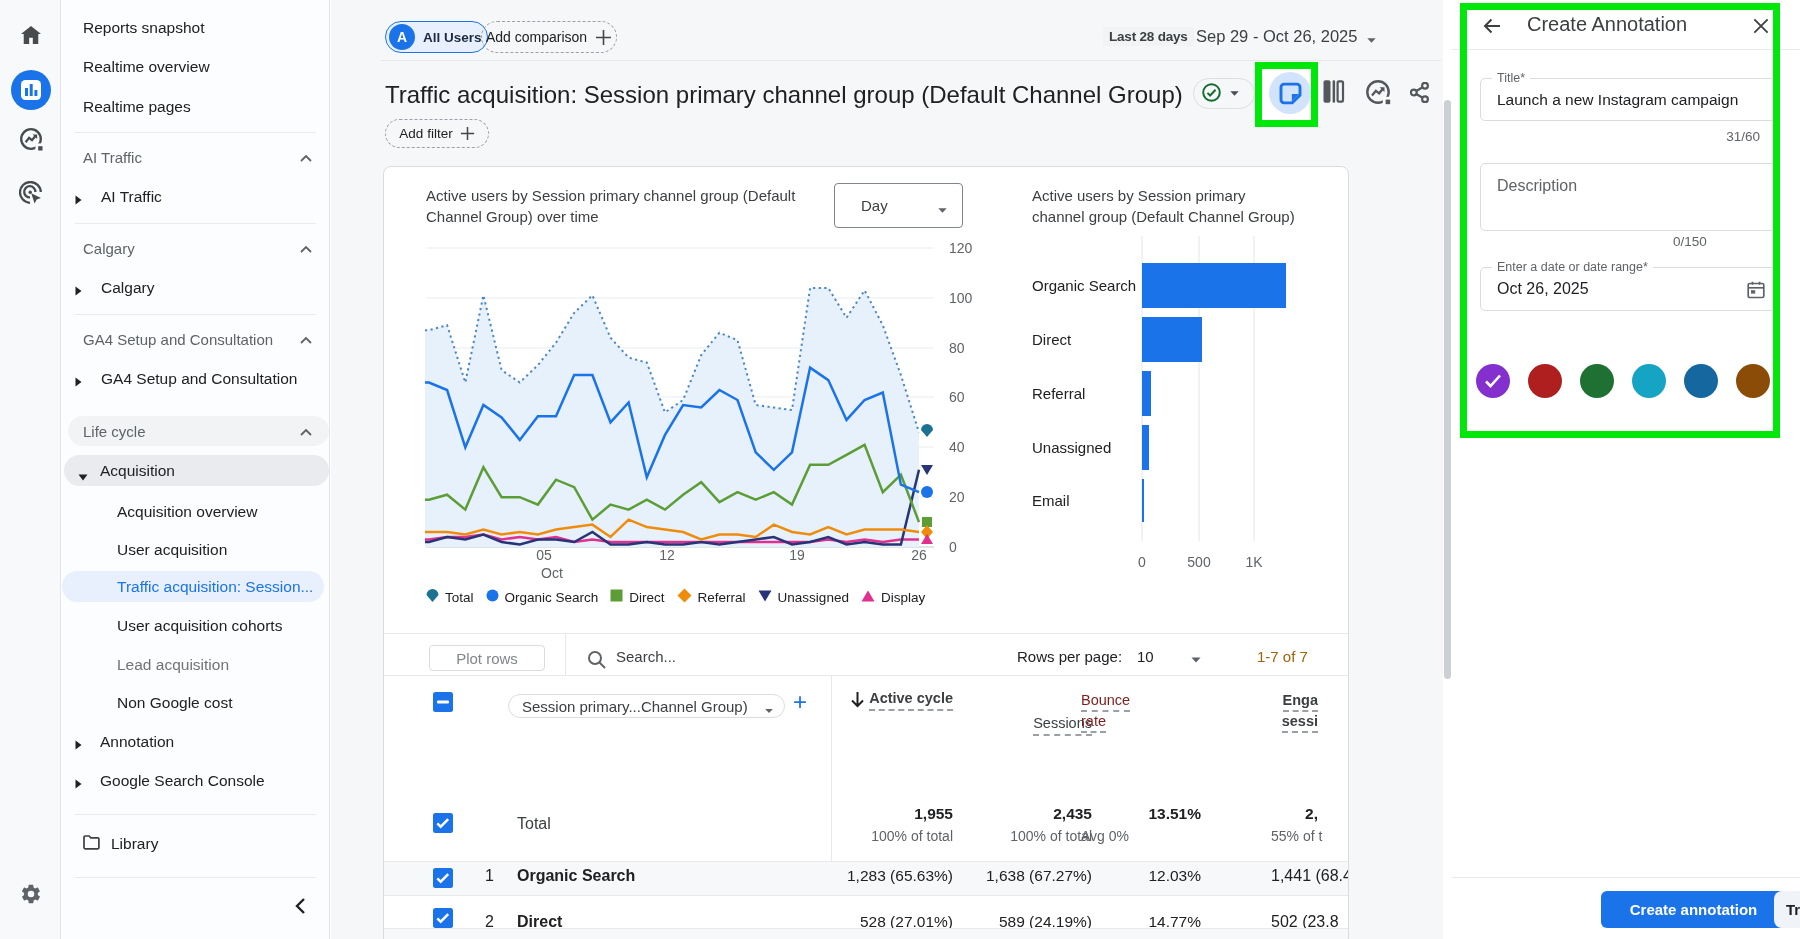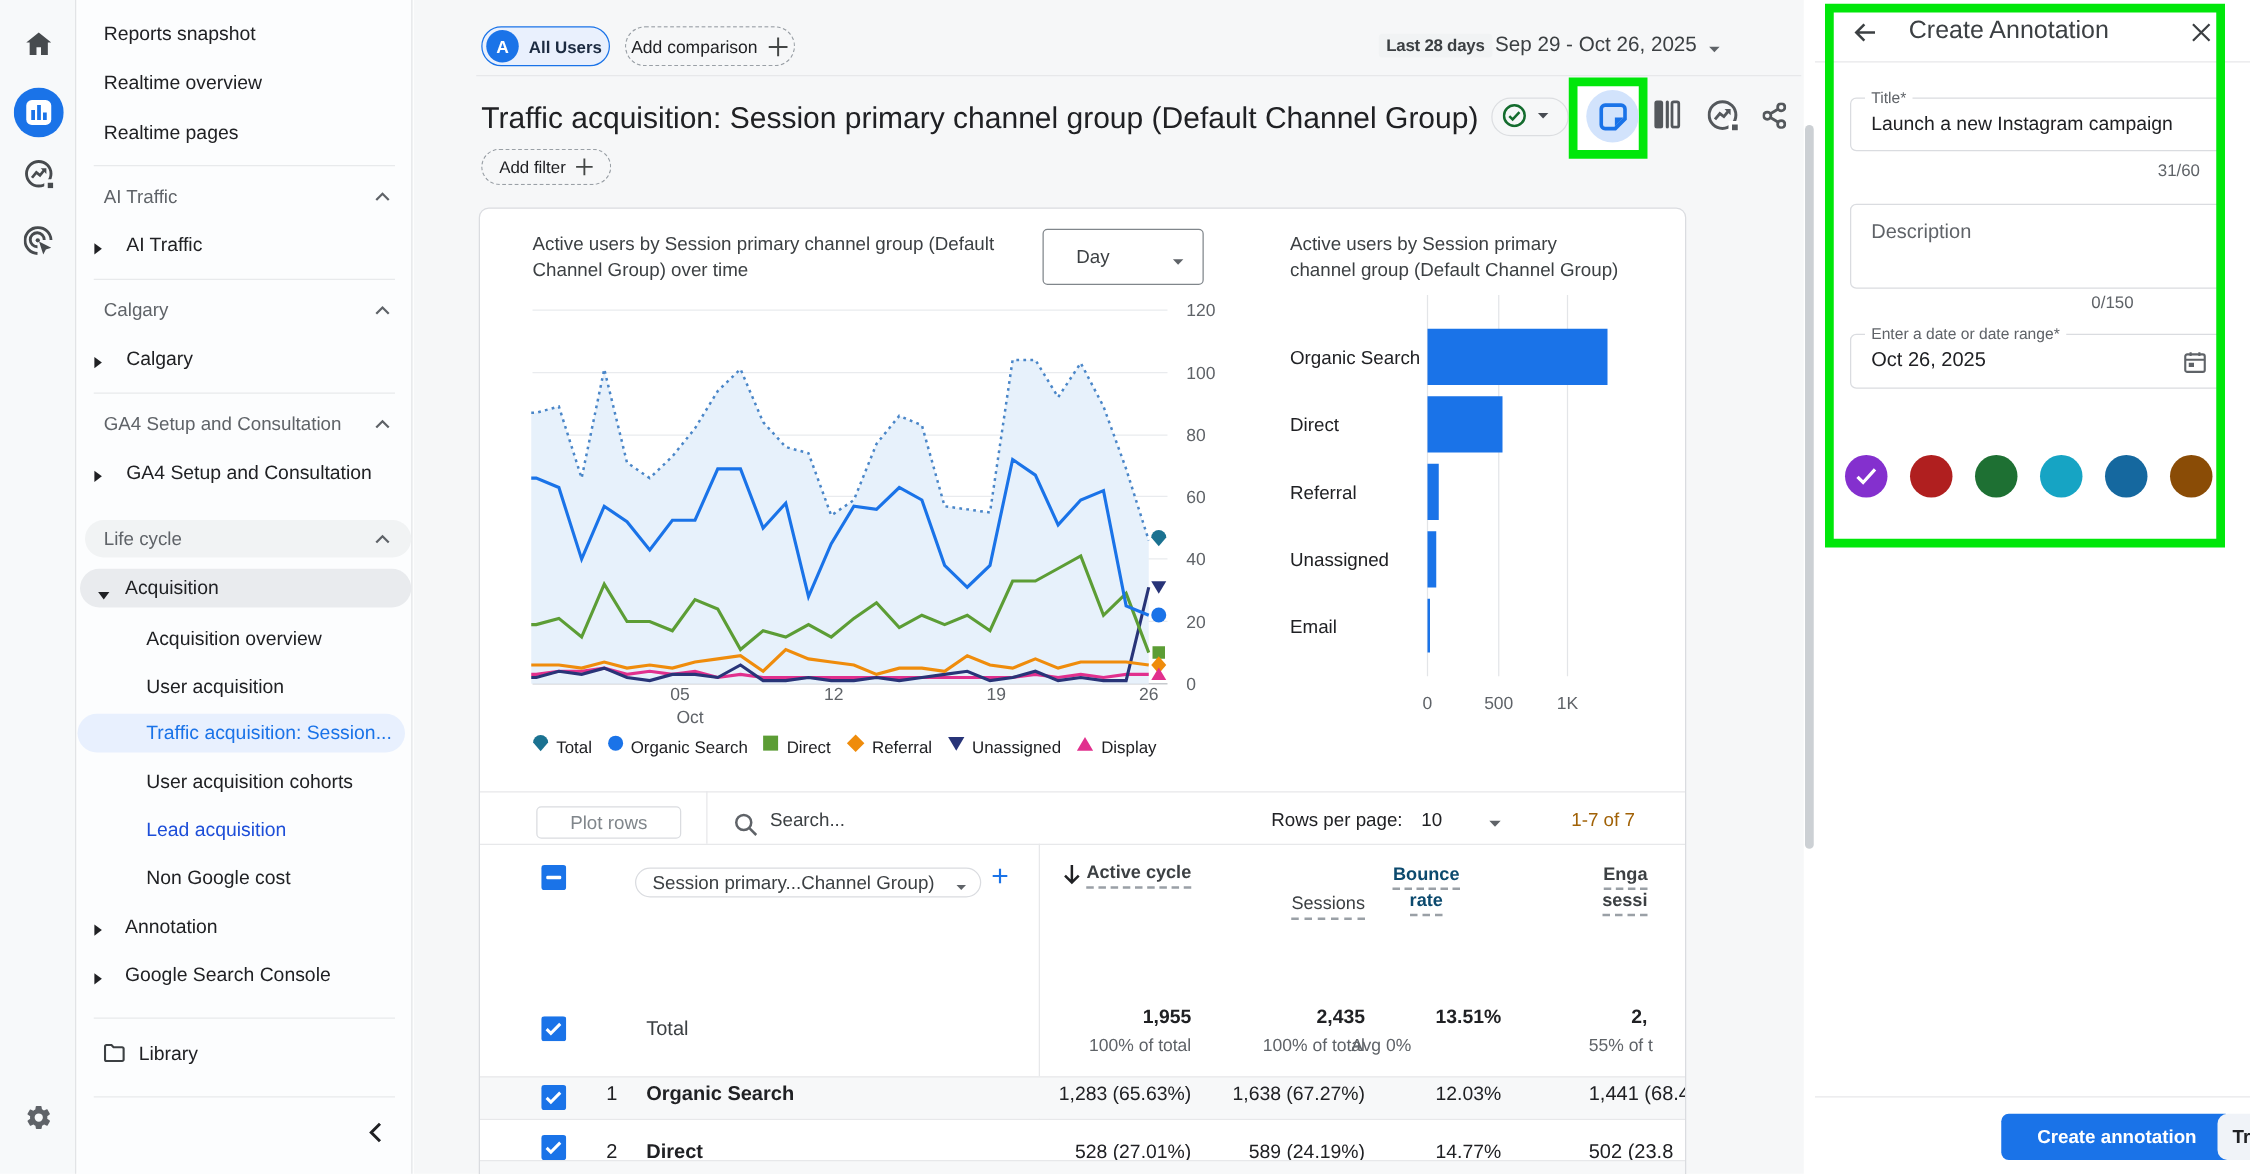--- a/index.html
+++ b/index.html
@@ -78,21 +78,21 @@
 <div class="abs" style="left:78px;top:467px"><svg width="10" height="7" viewBox="0 0 10 7">
       <path d="M0.5 0.5 h9 L5 6.5 Z" fill="#202124"></path>
     </svg></div>
 <div class="abs" style="left:100px;top:462px;font-size:15.5px;color:#202124">Acquisition</div>
 
 <div class="abs" style="left:117px;top:503px;font-size:15.5px;color:#202124">Acquisition overview</div>
 <div class="abs" style="left:117px;top:541px;font-size:15.5px;color:#202124">User acquisition</div>
 <div class="abs" style="left:62px;top:571px;width:262px;height:31px;background:#e8f0fe;border-radius:15.5px"></div>
 <div class="abs" style="left:117px;top:578px;font-size:15.5px;color:#1a73e8">Traffic acquisition: Session...</div>
 <div class="abs" style="left:117px;top:617px;font-size:15.5px;color:#202124">User acquisition cohorts</div>
-<div class="abs" style="left:117px;top:656px;font-size:15.5px;color:#1d4ed8">Lead acquisition</div>
+<div class="abs" style="left:117px;top:656px;font-size:15.5px;color:#737373">Lead acquisition</div>
 <div class="abs" style="left:117px;top:694px;font-size:15.5px;color:#202124">Non Google cost</div>
 <div class="abs" style="left:75px;top:736px"><svg width="7" height="10" viewBox="0 0 7 10">
       <path d="M0.5 0.5 L6.5 5 L0.5 9.5 Z" fill="#202124"></path>
     </svg></div>
 <div class="abs" style="left:100px;top:733px;font-size:15.5px;color:#202124">Annotation</div>
 <div class="abs" style="left:75px;top:775px"><svg width="7" height="10" viewBox="0 0 7 10">
       <path d="M0.5 0.5 L6.5 5 L0.5 9.5 Z" fill="#202124"></path>
     </svg></div>
 <div class="abs" style="left:100px;top:772px;font-size:15.5px;color:#202124">Google Search Console</div>
 <div class="abs" style="left:75px;top:814px;width:241px;border-top:1px solid #e8eaec"></div>
@@ -104,21 +104,21 @@
 <div class="abs" style="left:293px;top:897px"><svg width="14" height="18" viewBox="0 0 14 18">
       <path d="M11 2 L4 9 l7 7" fill="none" stroke="#202124" stroke-width="2.4"></path>
     </svg></div>
 
 <div class="abs" style="left:331px;top:0;width:1112px;height:939px;background:#f6f7f8"></div>
 
 <div class="abs flex" style="left:385px;top:21px;width:103px;height:32px;border:1.5px solid #1a73e8;border-radius:16px;background:#e9f0fd">
   <div class="flex" style="width:26px;height:26px;background:#1a73e8;border-radius:50%;margin-left:3px;justify-content:center;color:#fff;font-size:14px;font-weight:bold">A</div>
   <span style="margin-left:8px;font-size:13.5px;color:#1c2b41;font-weight:bold">All Users</span>
 </div>
-<div class="abs flex" style="left:500px;top:21px;width:136px;height:32px;border:1px dashed #9aa0a6;border-radius:16px;justify-content:center">
+<div class="abs flex" style="left:481px;top:21px;width:136px;height:32px;border:1px dashed #9aa0a6;border-radius:16px;justify-content:center">
   <span style="font-size:14px;color:#202124">Add comparison</span>
   <svg width="17" height="17" viewBox="0 0 17 17" style="margin-left:8px">
       <path d="M8.5 1 v15 M1 8.5 h15" stroke="#444746" stroke-width="1.6"></path>
     </svg>
 </div>
 <div class="abs" style="left:1103px;top:27px;background:#f1f3f4;border-radius:3px;padding:2px 6px;font-size:13.5px;color:#3c4043;font-weight:bold;letter-spacing:-0.2px">Last 28 days</div>
 <div class="abs" style="left:1196px;top:27px;font-size:16.5px;color:#3c4043">Sep 29 - Oct 26, 2025</div>
 <div class="abs" style="left:1366px;top:32px"><svg width="11" height="11" viewBox="0 0 10 10">
       <path d="M1.2 3 L5 7 L8.8 3 Z" fill="#5f6368"></path>
     </svg></div>
@@ -281,21 +281,21 @@
     <span style="position:absolute;right:10px;top:7px"><svg width="10" height="10" viewBox="0 0 10 10">
           <path d="M1.2 3 L5 7 L8.8 3 Z" fill="#5f6368"></path>
         </svg></span>
   </div>
   <div class="abs" style="left:409px;top:521px;font-size:24px;color:#1a73e8;font-weight:300">+</div>
   <div class="abs" style="left:466px;top:524px"><svg width="15" height="17" viewBox="0 0 15 17">
         <path d="M7.5 1 v13 M2 9.5 l5.5 5.5 5.5-5.5" fill="none" stroke="#202124" stroke-width="2"></path>
       </svg></div>
   <div class="abs" style="left:449px;top:523px;width:120px;text-align:right;font-size:14.5px;font-weight:bold;color:#3c4043"><span style="border-bottom:2px dashed #9aa0a6;padding-bottom:3px">Active cycle</span></div>
   <div class="abs" style="left:588px;top:548px;width:120px;text-align:right;font-size:14.5px;font-weight:normal;color:#3c4043"><span style="border-bottom:2px dashed #9aa0a6;padding-bottom:3px">Sessions</span></div>
-  <div class="abs" style="left:697px;top:523px;width:120px;text-align:center;font-size:14.5px;font-weight:bold;color:#0c4a6e;line-height:21px"><span style="border-bottom:2px dashed #9aa0a6;padding-bottom:2px">Bounce</span><br><span style="border-bottom:2px dashed #9aa0a6;padding-bottom:2px">rate</span></div>
+  <div class="abs" style="left:697px;top:523px;width:120px;text-align:left;font-size:14.5px;font-weight:normal;color:#7f1d1d;line-height:21px"><span style="border-bottom:2px dashed #9aa0a6;padding-bottom:2px">Bounce</span><br><span style="border-bottom:2px dashed #9aa0a6;padding-bottom:2px">rate</span></div>
   <div class="abs" style="left:890px;top:523px;width:44px;text-align:right;font-size:14.5px;font-weight:bold;color:#3c4043;line-height:21px"><span style="border-bottom:2px dashed #9aa0a6;padding-bottom:2px">Enga</span><br><span style="border-bottom:2px dashed #9aa0a6;padding-bottom:2px">sessi</span></div>
 
   <div class="abs" style="left:49px;top:646px"><svg width="20" height="20" viewBox="0 0 20 20">
         <rect width="20" height="20" rx="2.5" fill="#1a73e8"></rect>
         <path d="M4.3 10.3 l3.4 3.4 7.5-7.6" fill="none" stroke="#fff" stroke-width="2.4"></path>
       </svg></div>
   <div class="abs" style="left:133px;top:648px;font-size:16px;color:#3c4043">Total</div>
   <div class="abs" style="left:449px;top:638px;width:120px;text-align:right;font-size:15.5px;color:#202124;font-weight:bold">1,955</div>
   <div class="abs" style="left:449px;top:661px;width:120px;text-align:right;font-size:14px;color:#5f6368">100% of total</div>
   <div class="abs" style="left:588px;top:638px;width:120px;text-align:right;font-size:15.5px;color:#202124;font-weight:bold">2,435</div>

